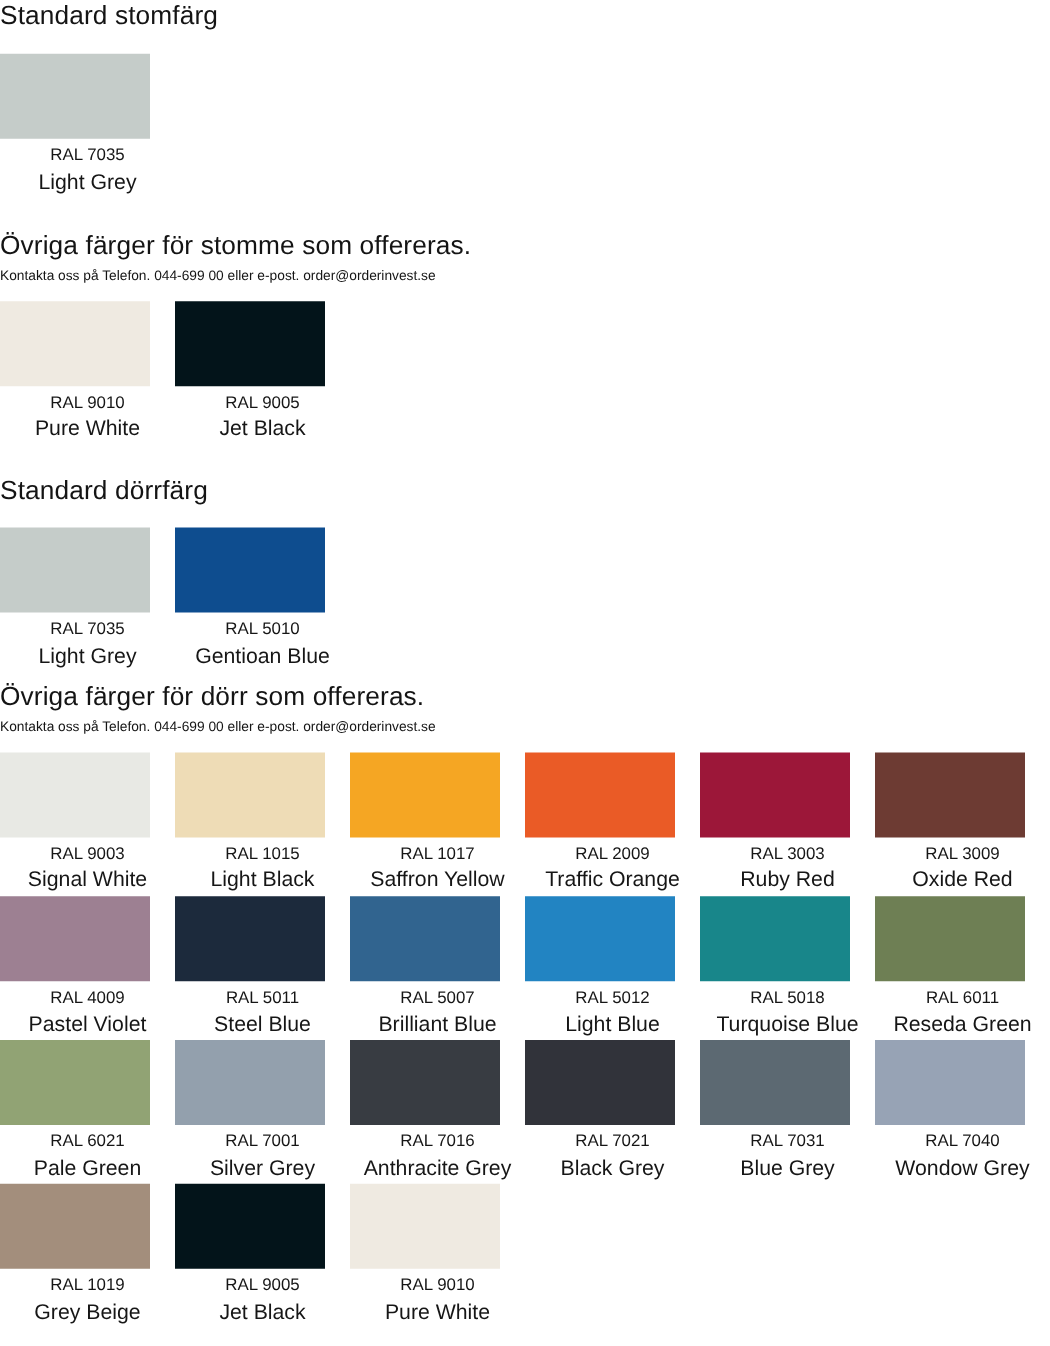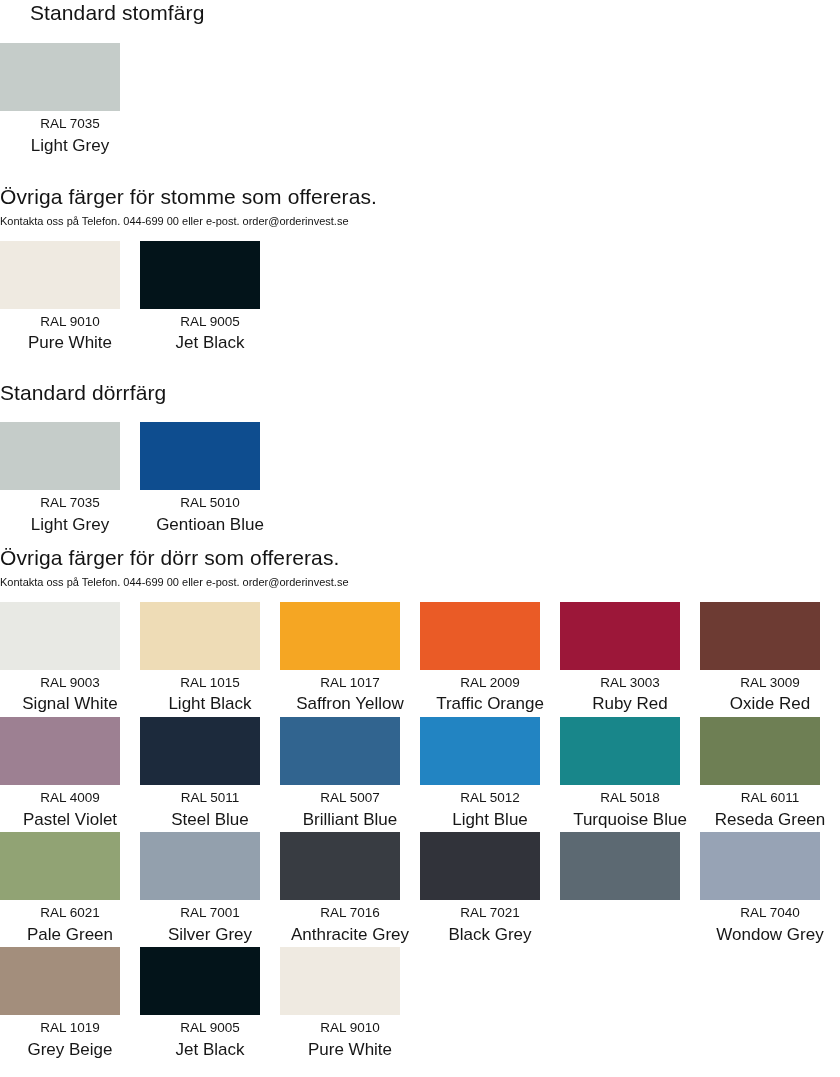--- a/index.html
+++ b/index.html
@@ -75,21 +75,21 @@
 
   
   .block { position: absolute; left: 0; }
 </style>
 </head>
 <body>
 
 <div class="page">
 
   <div class="block" style="top:0px;">
-    <h1 class="section-title" style="padding-top:1px;padding-left:30px;">Standard stomfärg</h1>
+    <h1 class="section-title" style="padding-top:1px;">Standard stomfärg</h1>
     <div class="swatch-row" style="margin-top:19px;">
       <div class="swatch-cell">
         <span class="swatch-chip" style="background:#c5ccc9;"></span>
         <div class="swatch-labels">
           <div class="swatch-code">RAL 7035</div>
           <div class="swatch-name">Light Grey</div>
         </div>
       </div>
     </div>
   </div>
@@ -251,20 +251,24 @@
           </div>
           <div class="swatch-cell">
             <span class="swatch-chip" style="background: rgb(49, 51, 58);"></span>
             <div class="swatch-labels">
               <div class="swatch-code">RAL 7021</div>
               <div class="swatch-name">Black Grey</div>
             </div>
           </div>
           <div class="swatch-cell">
             <span class="swatch-chip" style="background: rgb(92, 105, 114);"></span>
+            <div class="swatch-labels">
+              <div class="swatch-code">RAL 7031</div>
+              <div class="swatch-name">Blue Grey</div>
+            </div>
           </div>
           <div class="swatch-cell">
             <span class="swatch-chip" style="background: rgb(151, 163, 181);"></span>
             <div class="swatch-labels">
               <div class="swatch-code">RAL 7040</div>
               <div class="swatch-name">Wondow Grey</div>
             </div>
           </div>
         </div>
         <div class="swatch-row">

